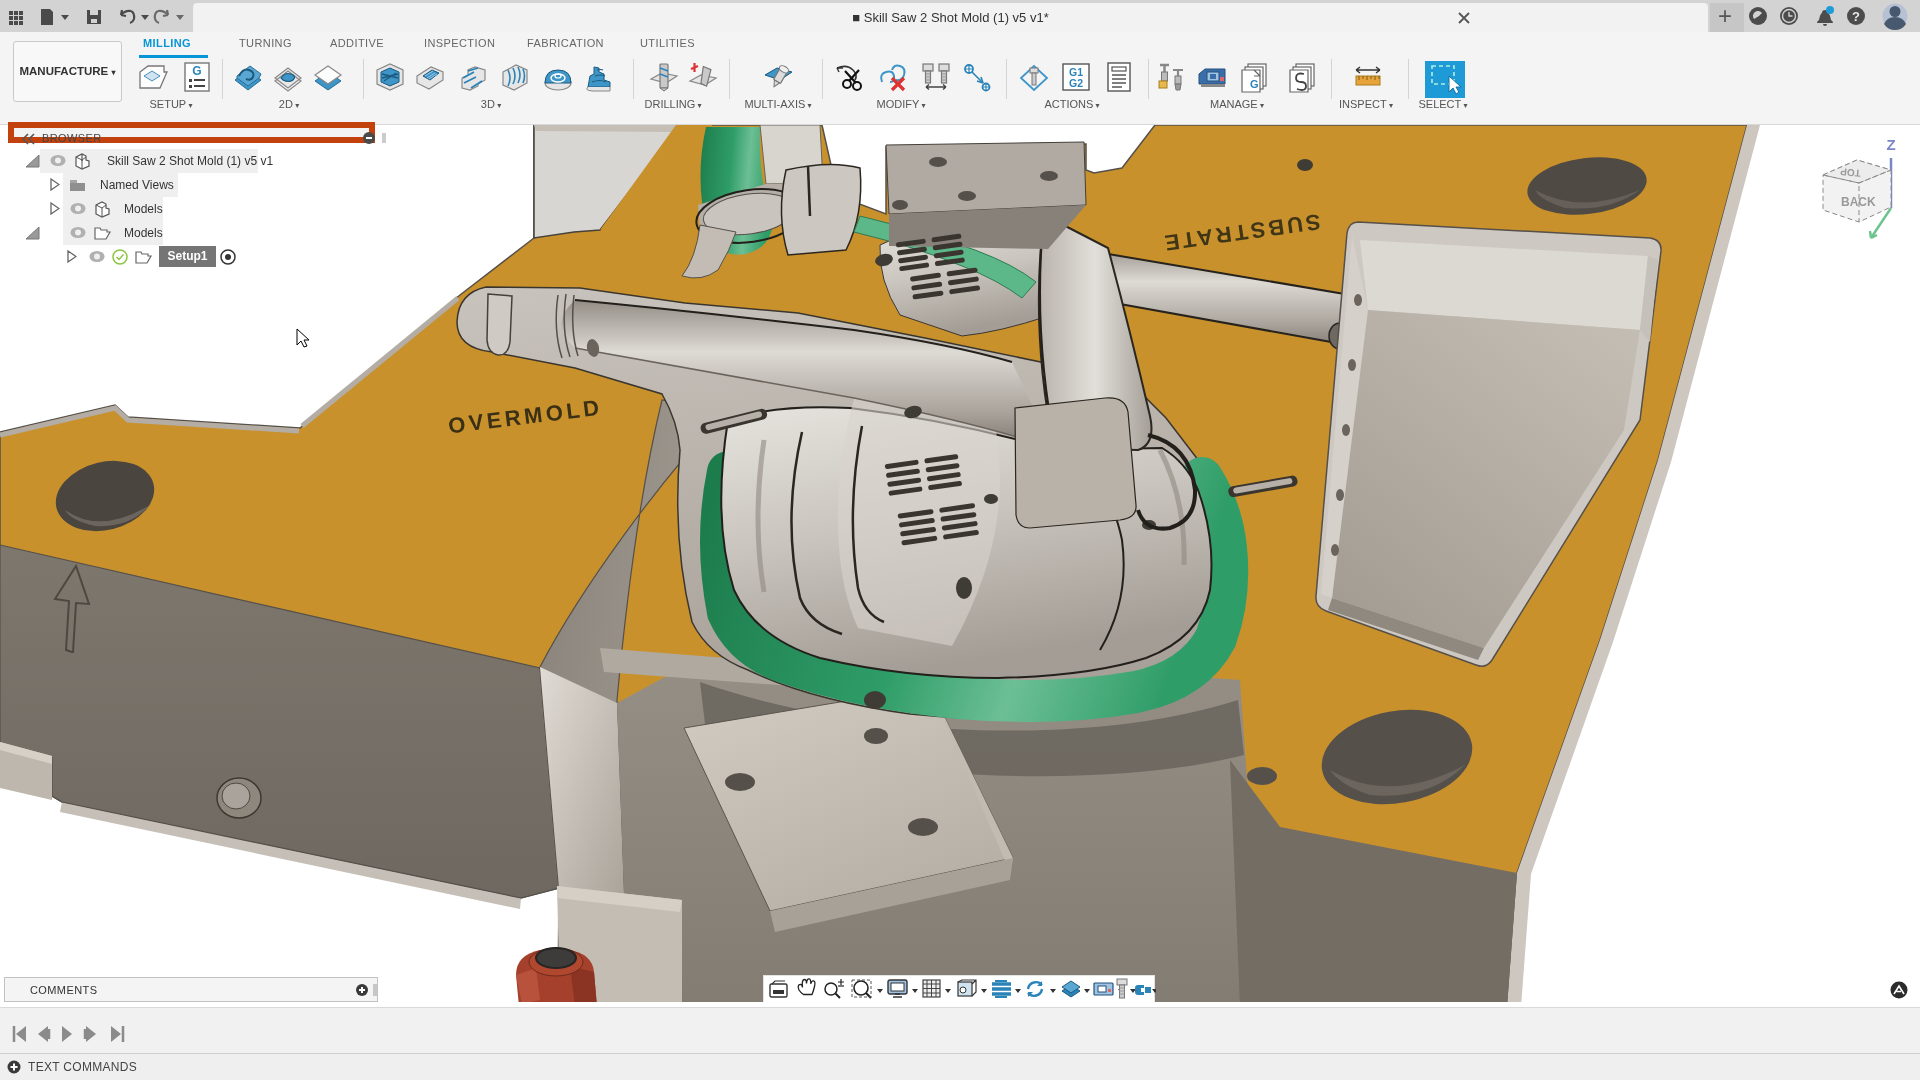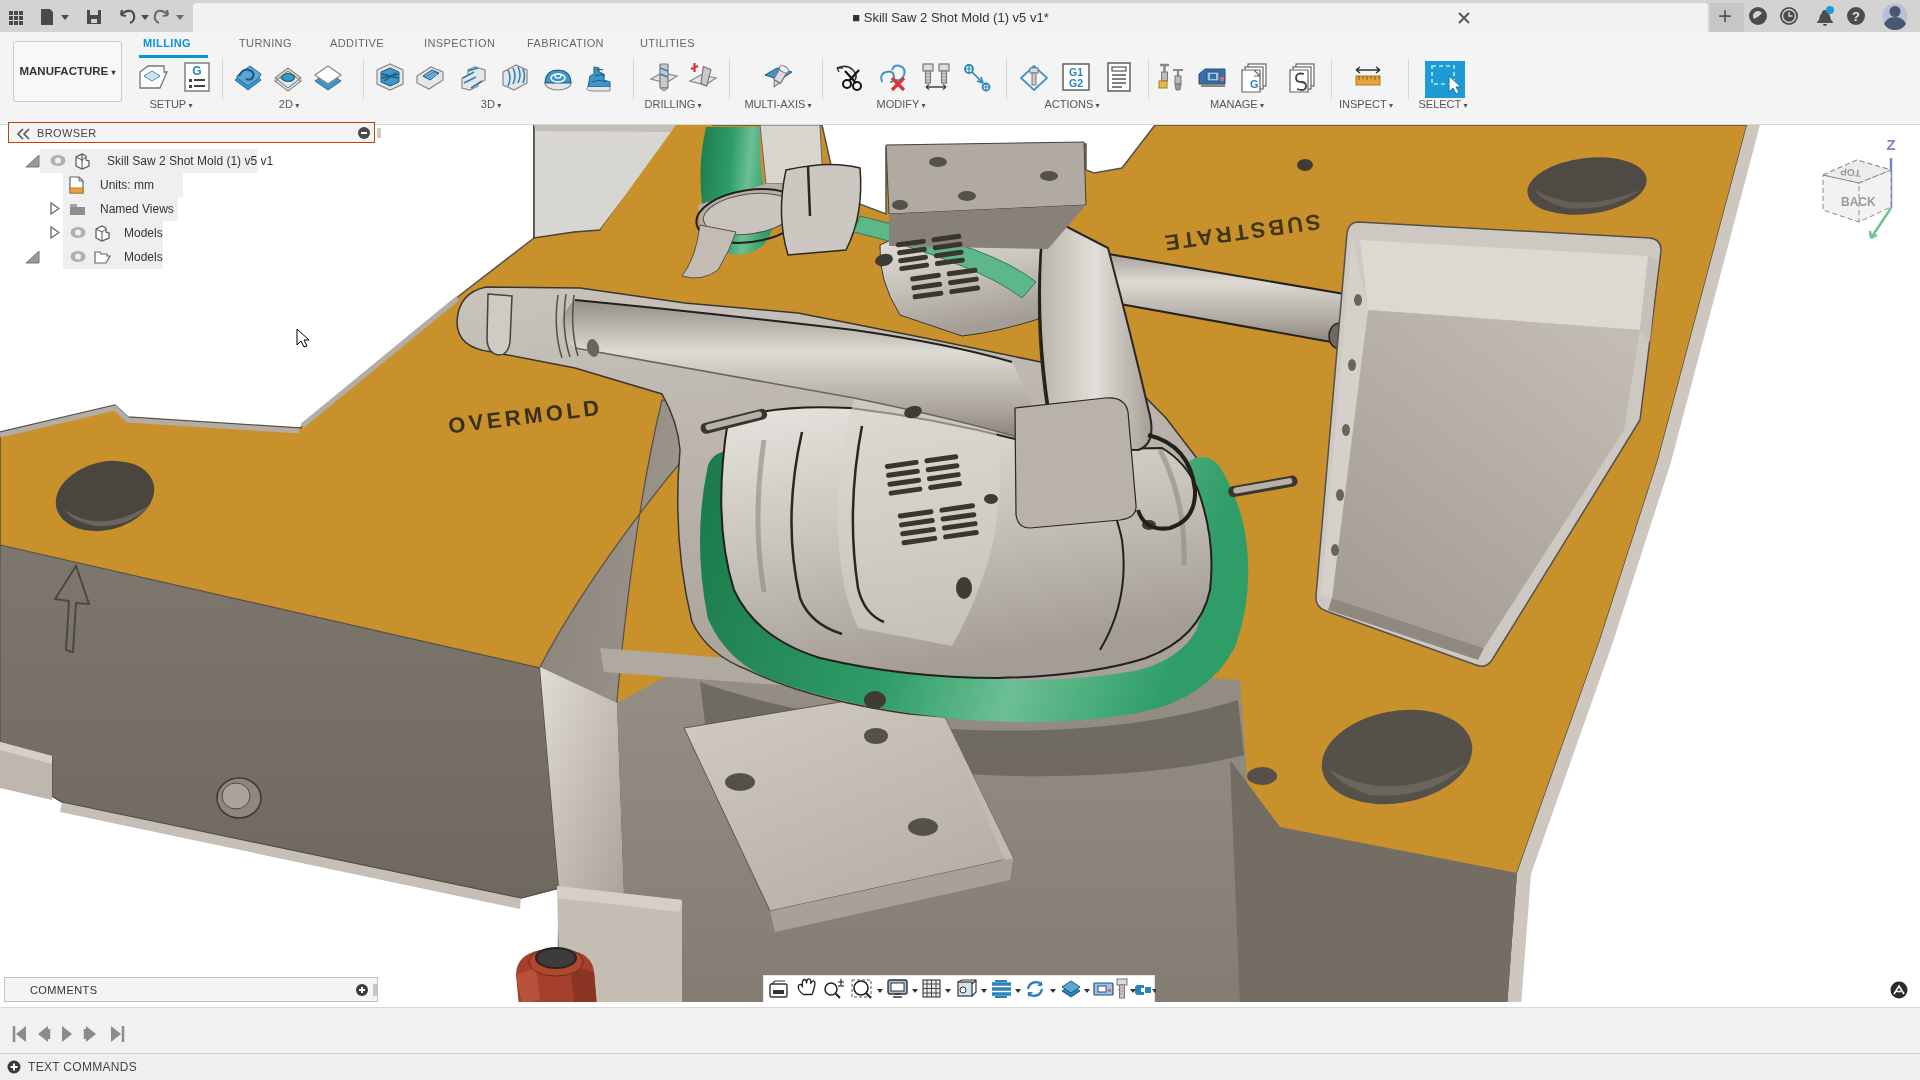--- a/index.html
+++ b/index.html
@@ -28,21 +28,21 @@
     border:1px solid #c9c9c9; border-radius:3px; text-align:center; line-height:59px;
     font-size:11.5px; font-weight:bold; color:#333; }
   
   #timeline { position:absolute; left:0; top:1007px; width:1920px; height:46px; background:#f1f1f1;
     border-top:1px solid #d9d9d9; }
   #textcmd { position:absolute; left:0; top:1053px; width:1920px; height:27px; background:#efefef;
     border-top:1px solid #cfcfcf; font-size:12px; color:#444; }
   #textcmd span { position:absolute; left:26px; top:6px; letter-spacing:.3px; }
   
   #browser { position:absolute; left:8px; top:122px; width:367px; }
-  #bheader { height:21px; background:#f3f3f3; border:1px solid #c2410c; position:relative;
+  #bheader { height:21px; background:#f3f3f3; border:6px solid #c2410c; position:relative;
     font-size:11px; color:#444; }
   .brow { position:relative; height:24px; font-size:12px; color:#333; white-space:nowrap; }
   .hl { background:#efefef; }
   
   #comments { position:absolute; left:4px; top:977px; width:374px; height:25px; background:#f4f4f4;
     border:1px solid #c2c2c2; font-size:11px; color:#333;text-align:right; }
   #comments span { position:absolute; left:25px; top:6px; letter-spacing:.4px; }
   
   #navbar { position:absolute; left:763px; top:975px; width:392px; height:28px; background:#fff;
     border:1px solid #e3e3e3; }
@@ -595,29 +595,20 @@
             <ellipse cx="8" cy="6.5" rx="7.5" ry="5.5" fill="#b0b0b0"></ellipse>
             <ellipse cx="8" cy="6.5" rx="3" ry="3" fill="#efefef"></ellipse>
           </svg>
         <svg class="abs" style="left:66px;top:3px" width="17" height="18" viewBox="0 0 17 18">
             <path d="M2,5 L8,2 L12,4 L12,8 L15,9 L15,14 L8,17 L2,14 Z M8,2 L8,9? " fill="#fdfdfd" stroke="#555" stroke-width="1.2"></path>
             <path d="M2,5 L8,8 M8,8 L12,5 M8,8 L8,16" fill="none" stroke="#555" stroke-width="1"></path>
           </svg>
         <span style="position:absolute;left:99px;top:5px">Skill Saw 2 Shot Mold (1) v5 v1</span>
       </div>
 
-      <div class="brow">
-        <div class="hl" style="position:absolute;left:55px;top:0;width:120px;height:24px"></div>
-        <svg class="abs" style="left:61px;top:3px" width="15" height="18">
-            <path d="M1,1 L10,1 L14,5 L14,17 L1,17 Z" fill="#fff" stroke="#666" stroke-width="1.2"></path>
-            <path d="M10,1 L10,5 L14,5" fill="none" stroke="#666" stroke-width="1"></path>
-            <rect x="1" y="12" width="13" height="5" fill="#e8a33d" stroke="#b5812a" stroke-width="1"></rect>
-          </svg>
-        <span style="position:absolute;left:92px;top:5px">Units: mm</span>
-      </div>
 
       <div class="brow">
         <div class="hl" style="position:absolute;left:55px;top:0;width:115px;height:24px"></div>
         <svg class="abs" style="left:42px;top:5px" width="10" height="13">
             <path d="M1,1 L9,6.5 L1,12 Z" fill="#fff" stroke="#666" stroke-width="1.3"></path>
           </svg>
         <svg class="abs" style="left:61px;top:5px" width="17" height="14">
             <path d="M1,3 L7,3 L8,5 L16,5 L16,13 L1,13 Z" fill="#8f8f8f"></path>
             <rect x="1" y="2" width="7" height="3" fill="#a5a5a5"></rect>
           </svg>
@@ -648,20 +639,41 @@
         <svg class="abs" style="left:62px;top:5px" width="16" height="13">
             <ellipse cx="8" cy="6.5" rx="7.5" ry="5.5" fill="#b0b0b0"></ellipse>
             <ellipse cx="8" cy="6.5" rx="3" ry="3" fill="#efefef"></ellipse>
           </svg>
         <svg class="abs" style="left:86px;top:4px" width="18" height="15">
             <path d="M1,3 L6,3 L7,5 L13,5 L13,7 L16,7 L12,14 L1,14 Z" fill="#fff" stroke="#666" stroke-width="1.2"></path>
           </svg>
         <span style="position:absolute;left:116px;top:5px">Models</span>
       </div>
 
+      <div class="brow">
+        <svg class="abs" style="left:59px;top:5px" width="10" height="13">
+            <path d="M1,1 L9,6.5 L1,12 Z" fill="#fff" stroke="#666" stroke-width="1.3"></path>
+          </svg>
+        <svg class="abs" style="left:81px;top:5px" width="16" height="13">
+            <ellipse cx="8" cy="6.5" rx="7.5" ry="5.5" fill="#b0b0b0"></ellipse>
+            <ellipse cx="8" cy="6.5" rx="3" ry="3" fill="#efefef"></ellipse>
+          </svg>
+        <svg class="abs" style="left:104px;top:4px" width="16" height="16">
+            <circle cx="8" cy="8" r="7" fill="#fff" stroke="#8cc63f" stroke-width="1.5"></circle>
+            <path d="M4.5,8 L7,10.5 L11.5,5.5" fill="none" stroke="#8cc63f" stroke-width="1.5"></path>
+          </svg>
+        <svg class="abs" style="left:127px;top:4px" width="18" height="15">
+            <path d="M1,3 L6,3 L7,5 L13,5 L13,7 L16,7 L12,14 L1,14 Z" fill="#fff" stroke="#666" stroke-width="1.2"></path>
+          </svg>
+        <div style="position:absolute;left:151px;top:1px;width:57px;height:21px;background:#757575;color:#fff;font-weight:bold;text-align:center;line-height:21px;font-size:12px">Setup1</div>
+        <svg class="abs" style="left:212px;top:4px" width="16" height="16">
+            <circle cx="8" cy="8" r="7" fill="#fff" stroke="#333" stroke-width="1.5"></circle>
+            <circle cx="8" cy="8" r="3" fill="#333"></circle>
+          </svg>
+      </div>
     </div>
   </div>
 
   <div id="comments">
       <span>COMMENTS</span>
     <svg class="abs" style="left:350px;top:5px" width="24" height="15">
       <circle cx="7" cy="7" r="6" fill="#3a3a3a"></circle>
         <rect x="4" y="6" width="6" height="2" fill="#fff"></rect>
         <rect x="6" y="4" width="2" height="6" fill="#fff"></rect>
       <path d="M19 1 v12 M21 1 v12" stroke="#999" stroke-width="1"></path>

